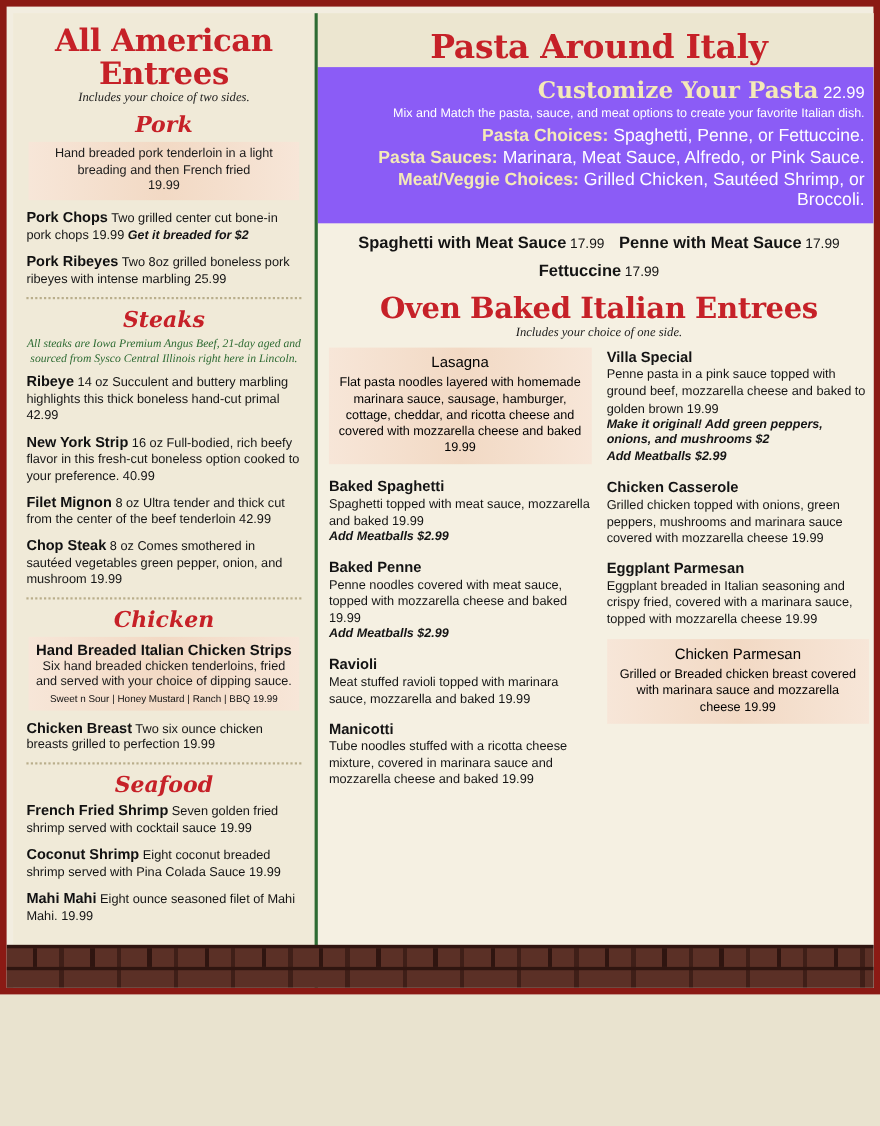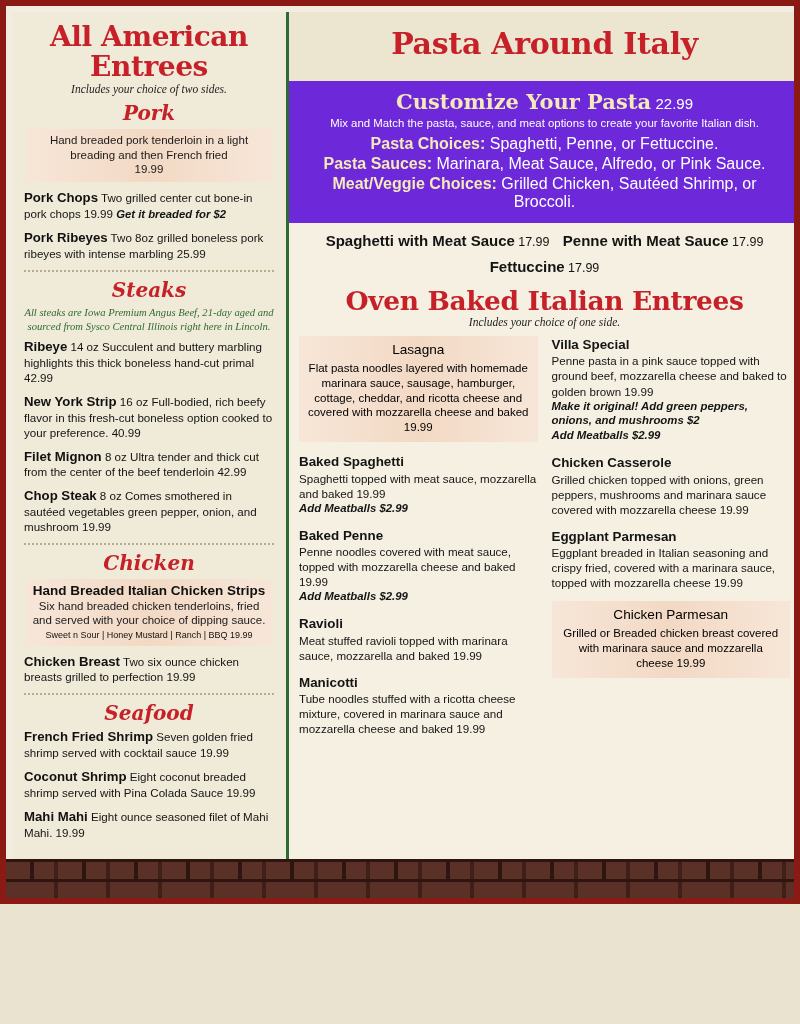--- a/index.html
+++ b/index.html
@@ -156,29 +156,29 @@
     line-height: 1.3;
     margin-bottom: 6px;
   }
   
   .title-pasta {
     font-family: "DejaVu Serif", serif;
     font-weight: bold;
     font-size: 30px;
     color: #c62128;
     text-align: center;
-    padding: 14px 0 20px 0;
+    padding: 14px 0 0 0;
     background: #ece6d0;
     letter-spacing: -0.3px;
   }
   .green-panel {
-    background: #6d28d9;
+    background: #8b5cf6;
     color: #fff;
     padding: 8px 14px 10px 14px;
-    text-align: center;
+    text-align: right;
   }
   .green-panel .gp-title {
     font-family: "DejaVu Serif", serif;
     font-weight: bold;
     font-size: 21px;
     color: #f4e9b8;
   }
   .green-panel .gp-price {
     font-family: "Liberation Sans", sans-serif;
     font-weight: normal;

